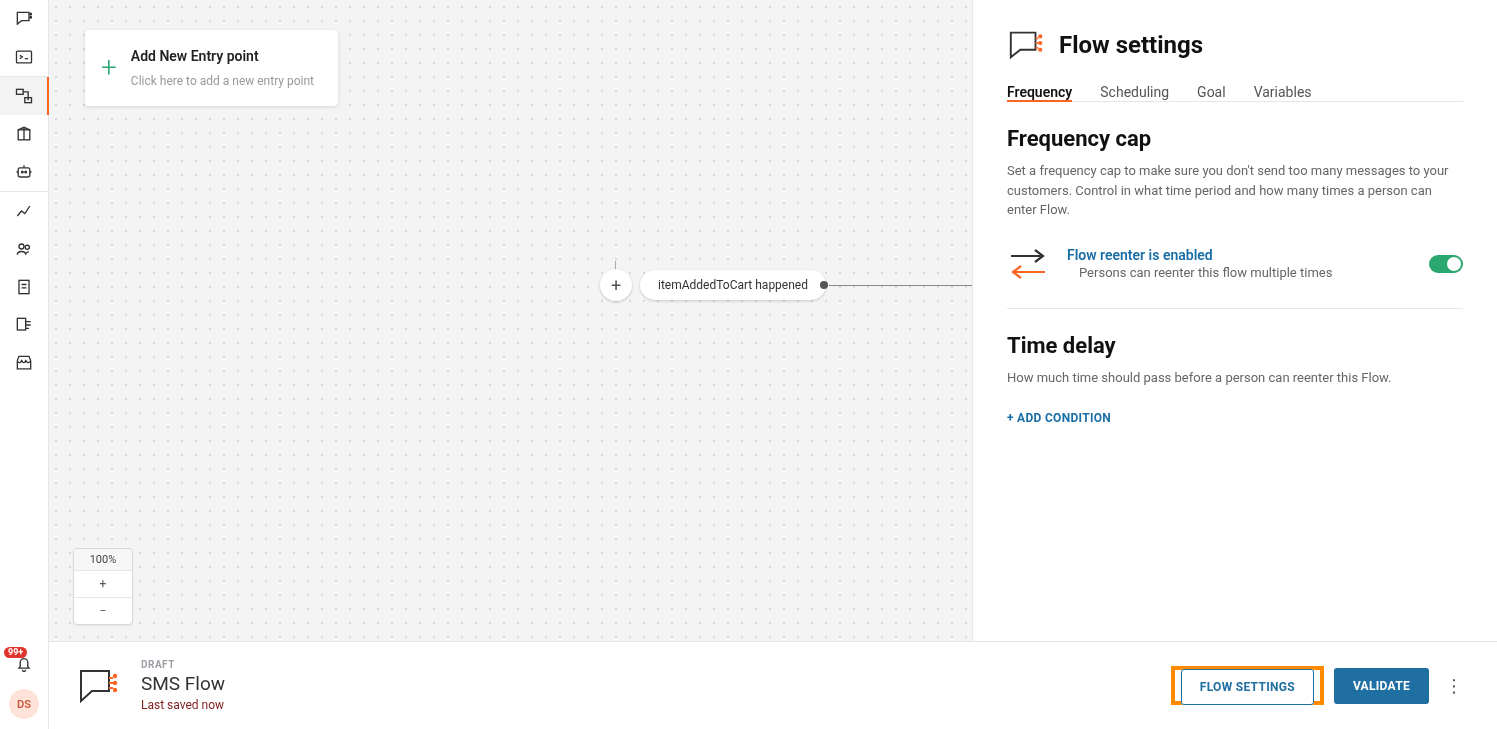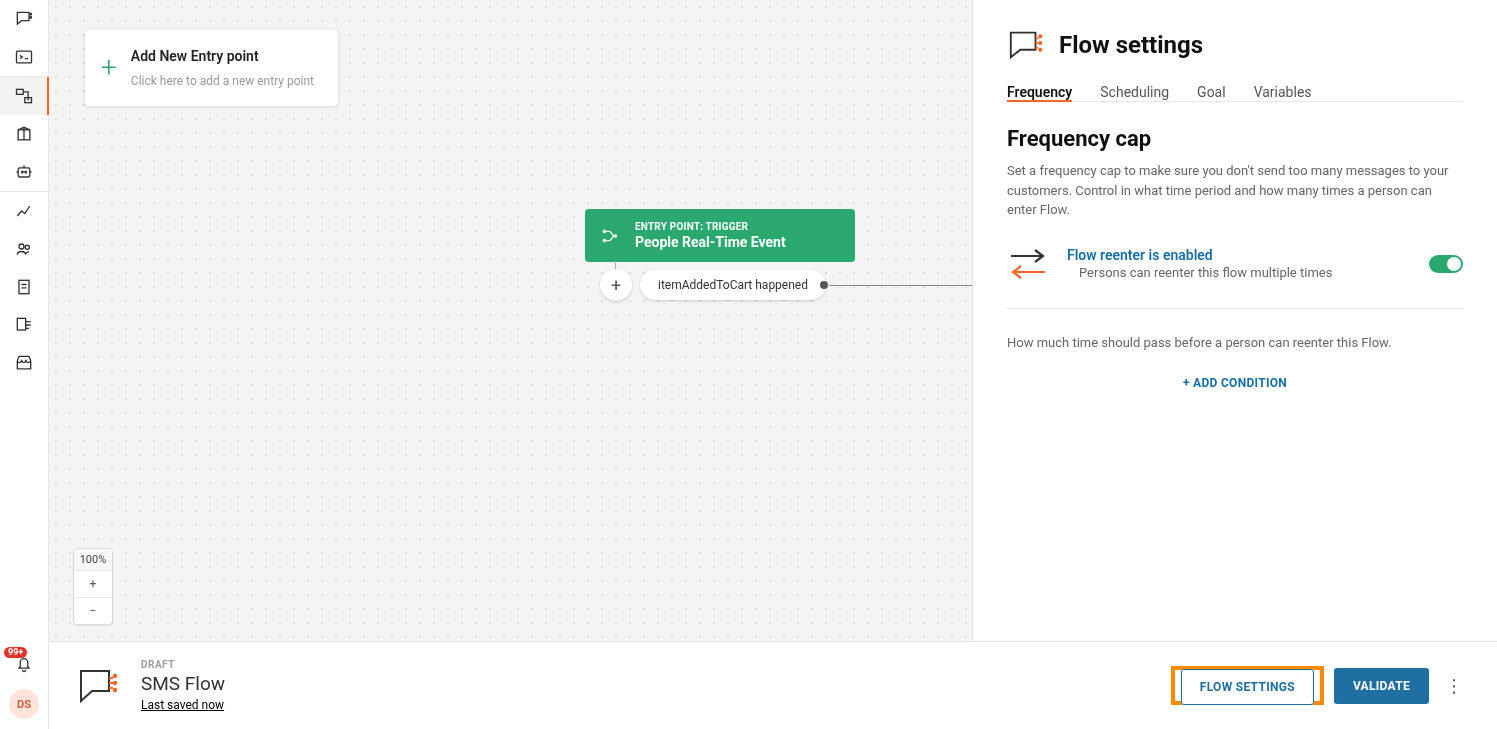--- a/index.html
+++ b/index.html
@@ -180,21 +180,21 @@
   background: #aaa;
 }
 
 
 .zoom {
   position: absolute;
   left: 24px; bottom: 16px;
   background: #fff;
   border: 1px solid #d8d8d8;
   border-radius: 4px;
-  width: 40px;
+  width: 60px;
   overflow: hidden;
   box-shadow: 0 1px 2px rgba(0,0,0,0.06);
   font-size: 12px;
 }
 .zoom-label {
   text-align: center;
   padding: 4px 0;
   font-size: 11px;
   color: #444;
   background: #f7f7f7;
@@ -265,39 +265,38 @@
 }
 
 .add-cond {
   display: block;
   padding: 24px 0;
   color: #1a6ea8;
   font-size: 12px;
   font-weight: 700;
   letter-spacing: 0.3px;
   cursor: pointer;
-  text-align: center;
 }
 .section-top-border { border-top: 1px solid #e6e6e6; }
 
 
 .footer {
   height: 88px;
   border-top: 1px solid #e6e6e6;
   display: flex;
   align-items: center;
   padding: 0 28px;
   gap: 20px;
   background: #fff;
 }
 .footer-icon { width: 44px; height: 38px; }
 .footer-meta { flex: 1; }
 .footer-status { font-size: 10px; font-weight: 700; letter-spacing: 0.5px; color: #9aa0a6; }
 .footer-title { font-size: 19px; color: #333; margin-top: 2px; }
-.footer-saved { font-size: 12px; color: #000000; margin-top: 3px; text-decoration: underline; }
+.footer-saved { font-size: 12px; color: #7f1d1d; margin-top: 3px; }
 
 .footer-actions { display: flex; align-items: center; gap: 10px; }
 .btn {
   font-size: 12px;
   font-weight: 700;
   letter-spacing: 0.3px;
   padding: 10px 18px;
   border-radius: 3px;
   cursor: pointer;
   border: 1px solid transparent;
@@ -403,30 +402,20 @@
       <div class="canvas">
 
         <div class="entry-card">
           <span class="plus">+</span>
           <div>
             <div class="ec-title">Add New Entry point</div>
             <div class="ec-sub">Click here to add a new entry point</div>
           </div>
         </div>
 
-        <div class="trigger-node">
-          <svg class="tn-icon" viewBox="0 0 24 24">
-            <circle cx="6" cy="7" r="2" fill="#fff" opacity="0.9"></circle>
-            <circle cx="6" cy="17" r="2" fill="#fff" opacity="0.9"></circle>
-            <circle cx="18" cy="12" r="2" fill="#fff" opacity="0.9"></circle>
-            <path d="M8 7h4l4 5-4 5H8" stroke="#fff" fill="none" stroke-width="1.4"></path>
-          </svg>
-          <div class="tn-label">ENTRY POINT: TRIGGER</div>
-          <div class="tn-title">People Real-Time Event</div>
-        </div>
 
         <div class="v-stub"></div>
 
         <div class="child-row">
           <div class="child-plus">+</div>
           <div class="child-pill">itemAddedToCart happened</div>
         </div>
 
         <div class="flow-line"></div>
 
@@ -468,20 +457,21 @@
               <path d="M38 26 h-30 M14 20 l-8 6 8 6" stroke="#fc6423" stroke-width="2.2" fill="none"></path>
             </svg>
             <div class="reenter-text">
               <div class="reenter-title">Flow reenter is enabled</div>
               <div class="reenter-sub">Persons can reenter this flow multiple times</div>
             </div>
             <div class="toggle"></div>
           </div>
 
           <div class="section">
+            <div class="sec-title">Time delay</div>
             <div class="sec-desc">How much time should pass before a person can reenter this Flow.</div>
           </div>
 
           <span class="add-cond">+ ADD CONDITION</span>
 
         </div>
       </div>
 
     </div>
 

